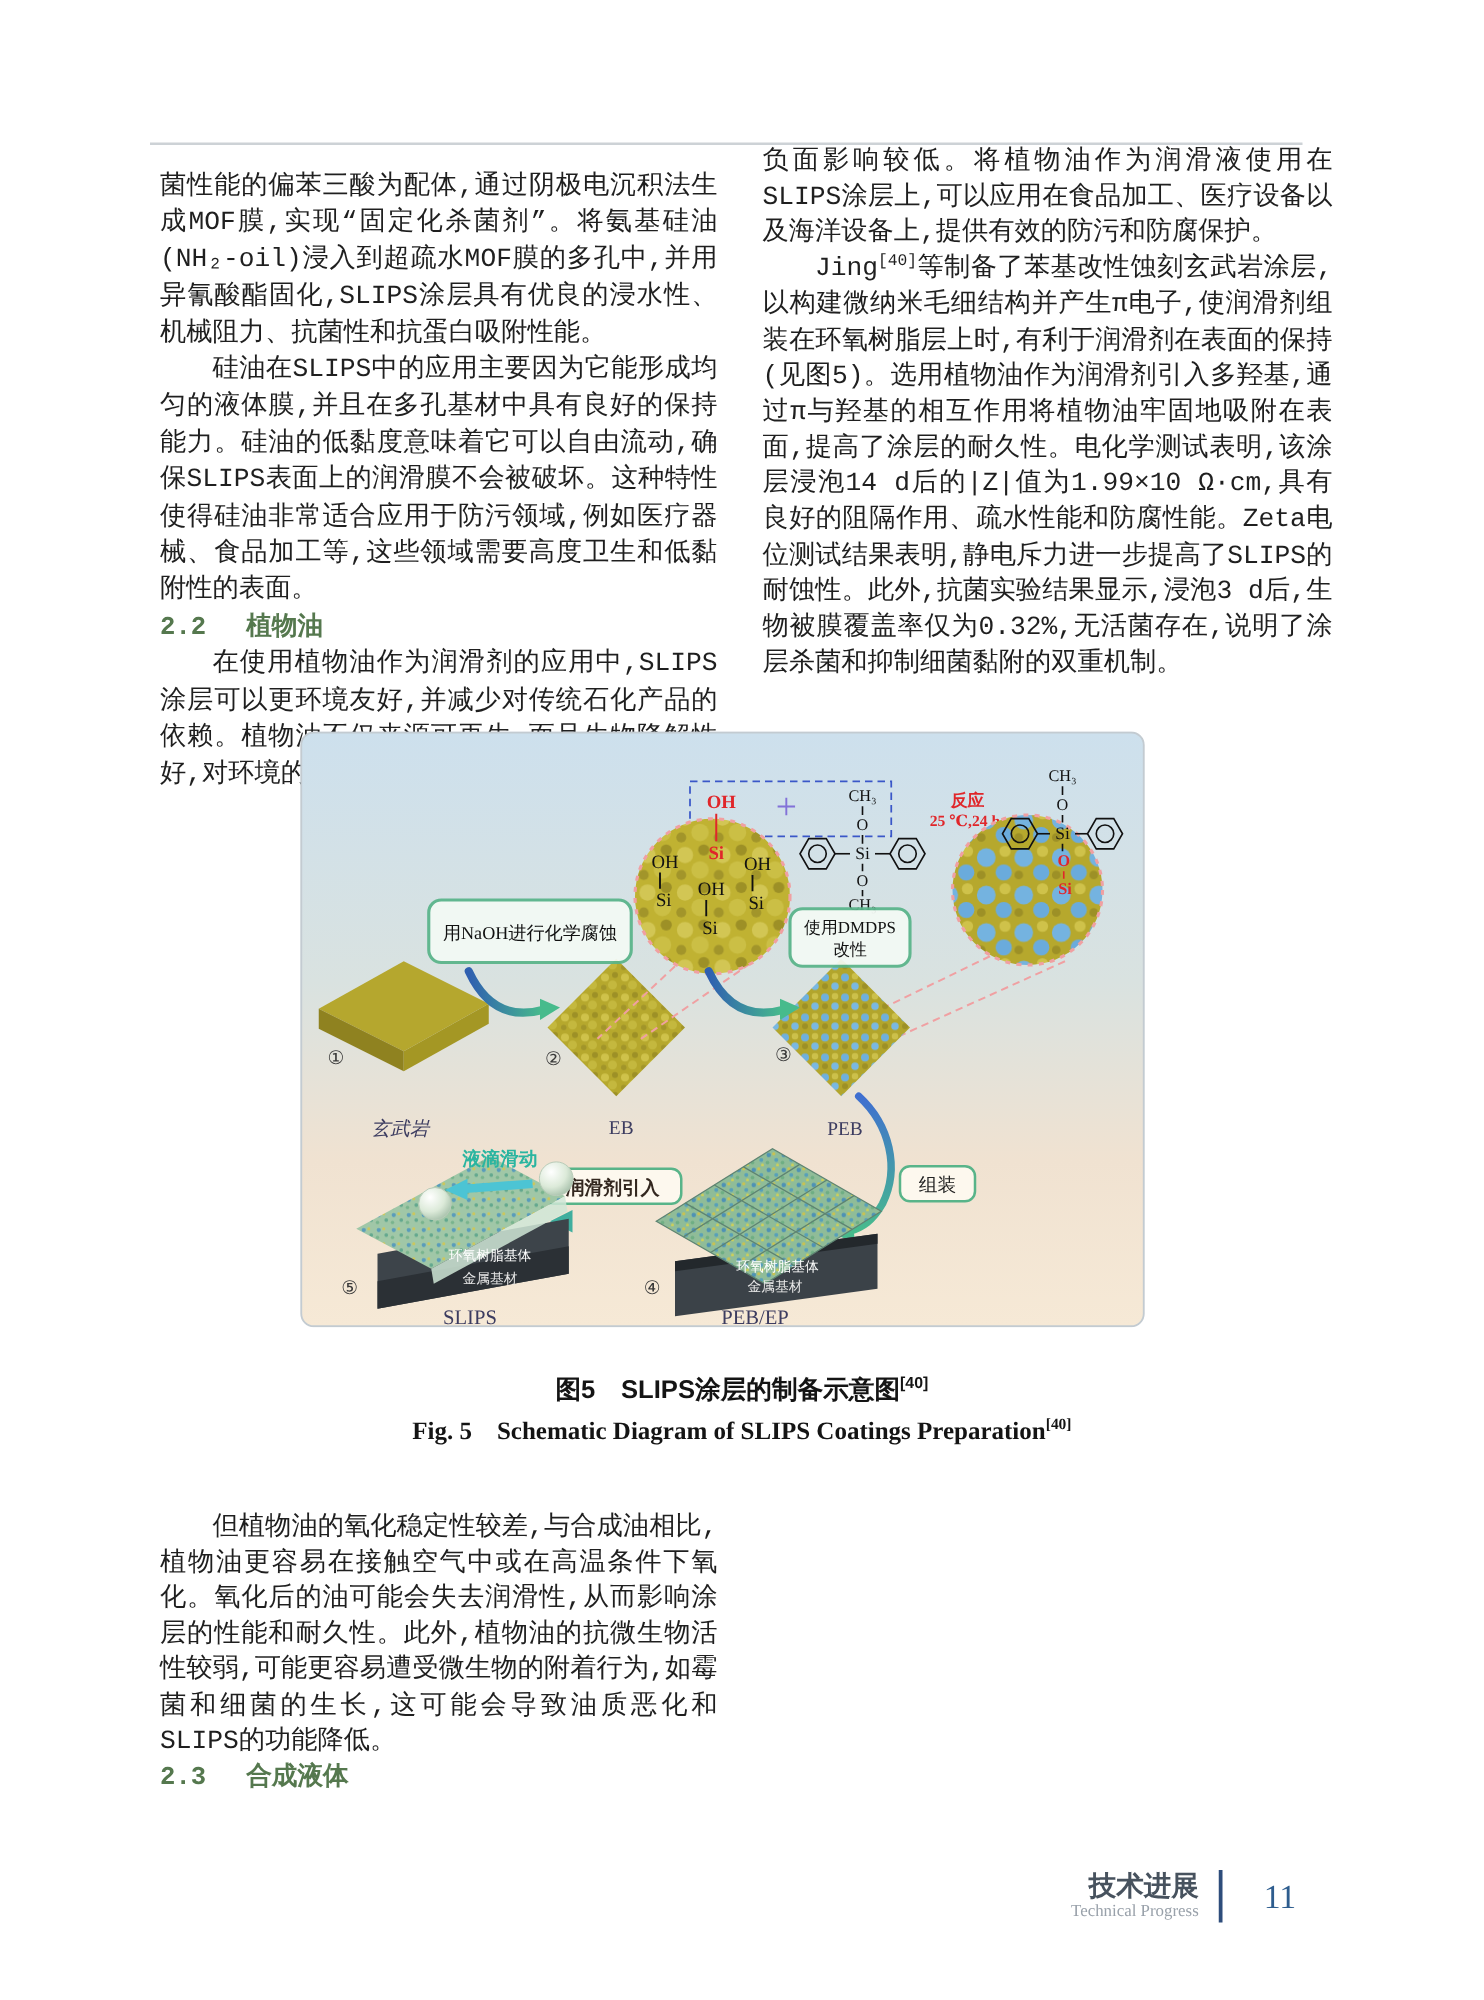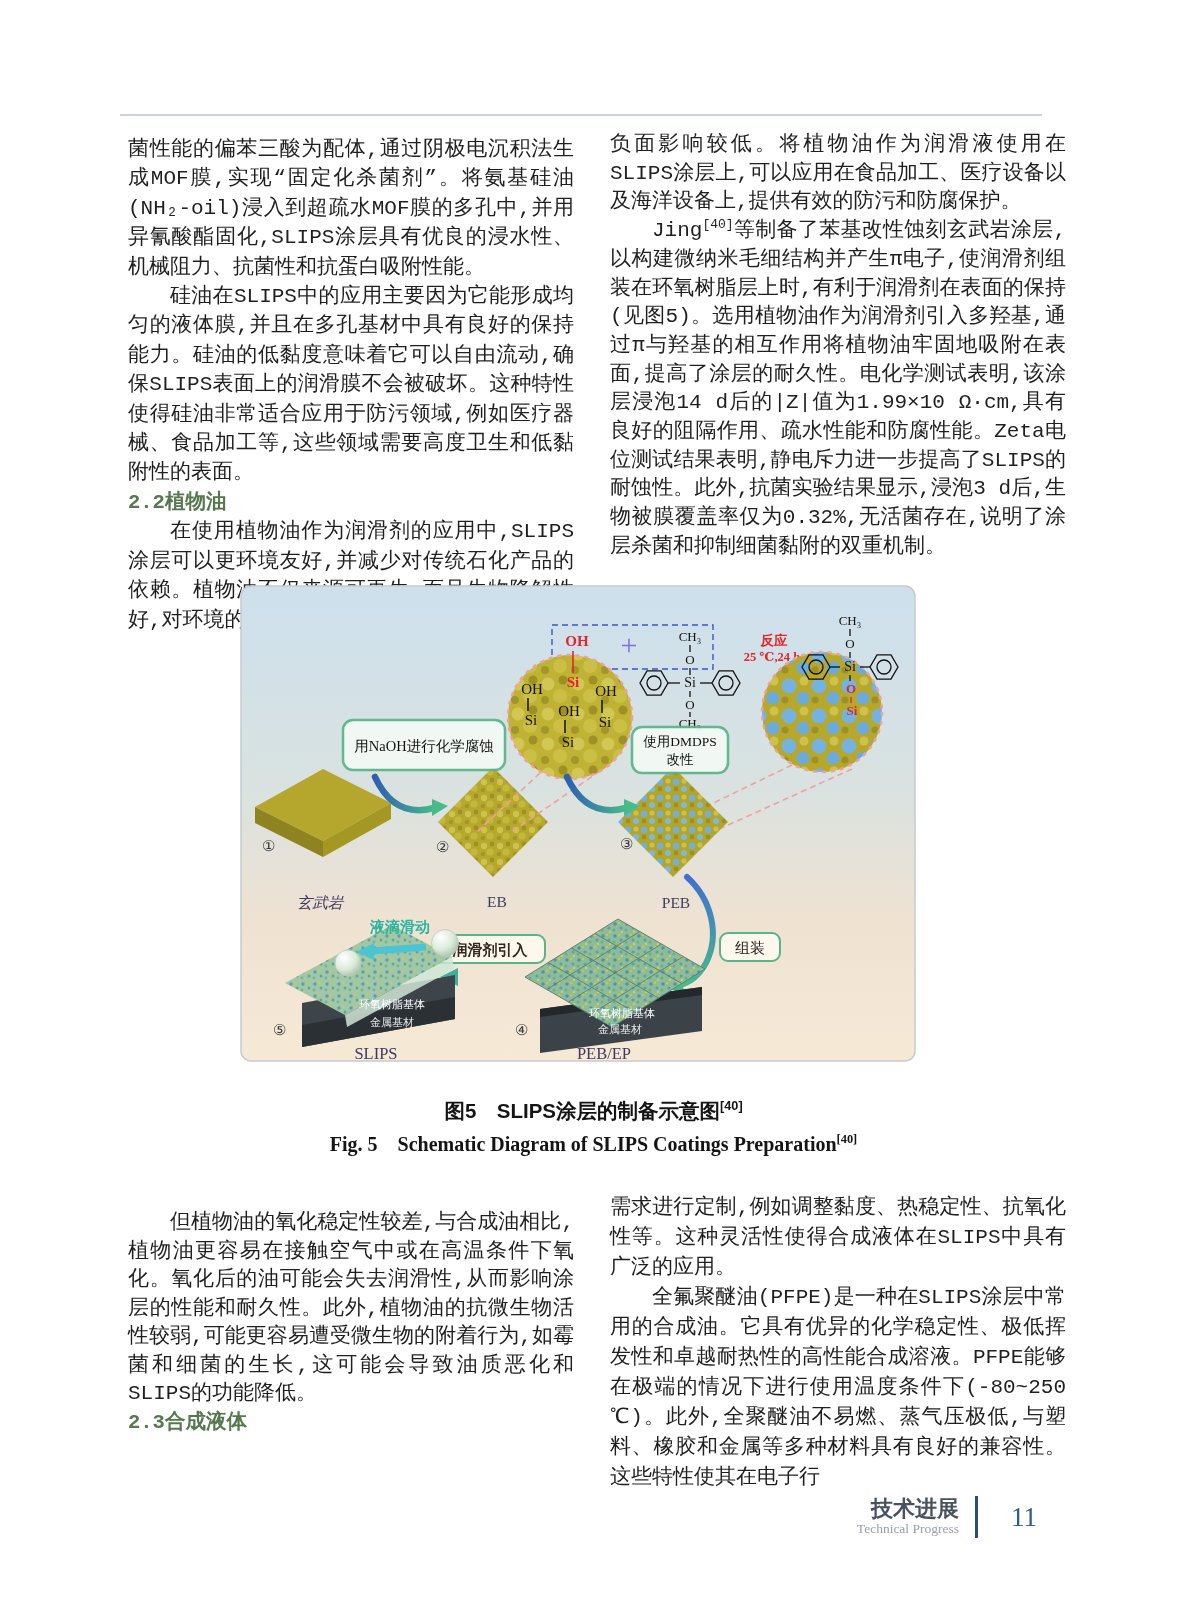--- a/index.html
+++ b/index.html
@@ -7,26 +7,26 @@
         font-family:"Liberation Serif","DejaVu Serif",serif;color:#222;}
   
   .running-title{position:absolute;top:86px;left:120px;width:922px;text-align:right;
         font-size:17.5px;color:#919faa;letter-spacing:.5px;}
   .header-rule{position:absolute;top:114px;left:120px;width:922px;height:2px;background:#cdd2d6;}
   
   .col{position:absolute;text-align:justify;font-size:21px;color:#1f1f1f;}
   .col p{margin:0;padding:0;font-family:Liberation Mono, monospace;}
   .indent{text-indent:2em;}
   .col-lt{left:128px;top:135px;width:446px;line-height:29.4px;}
-  .col-rt{left:610px;top:131px;width:456px;line-height:28.7px;}
+  .col-rt{left:610px;top:116px;width:456px;line-height:28.7px;}
   .col-lb{left:128px;top:1209px;width:446px;line-height:28.5px;}
   .col-rb{left:610px;top:1193px;width:456px;line-height:30px;}
   .sec-head{font-family:"Liberation Sans","DejaVu Sans",sans-serif;font-weight:bold;
         color:#55784e;font-size:20.5px;text-indent:0;}
-  .sec-head .num{margin-right:0;}
+  .sec-head .num{margin-right:32px;}
   sup{font-size:.62em;line-height:0;}
   
   .figure-wrap{position:absolute;left:240px;top:585px;width:676px;height:477px;}
   .caption-zh{position:absolute;top:1097px;left:0;width:1187px;text-align:center;
         font-family:"Liberation Sans","DejaVu Sans",sans-serif;font-weight:bold;font-size:20.5px;color:#141414;}
   .caption-en{position:absolute;top:1131px;left:0;width:1187px;text-align:center;
         font-weight:bold;font-size:20px;color:#141414;}
   
   .footer{position:absolute;top:1496px;right:150px;display:flex;align-items:center;gap:16px;}
   .footer-txt{text-align:right;}
@@ -293,24 +293,20 @@
   </div>
 
   <div class="caption-zh"><span>图5　SLIPS涂层的制备示意图</span><sup>[40]</sup></div>
   <div class="caption-en"><span>Fig. 5　Schematic Diagram of SLIPS Coatings Preparation</span><sup>[40]</sup></div>
 
   <div class="col col-lb">
     <p class="indent">但植物油的氧化稳定性较差,与合成油相比,植物油更容易在接触空气中或在高温条件下氧化。氧化后的油可能会失去润滑性,从而影响涂层的性能和耐久性。此外,植物油的抗微生物活性较弱,可能更容易遭受微生物的附着行为,如霉菌和细菌的生长,这可能会导致油质恶化和SLIPS的功能降低。</p>
     <p class="sec-head"><span class="num">2.3</span><span>合成液体</span></p>
   </div>
 
-  <div class="col col-rb">
-    <p>需求进行定制,例如调整黏度、热稳定性、抗氧化性等。这种灵活性使得合成液体在SLIPS中具有广泛的应用。</p>
-    <p class="indent">全氟聚醚油(PFPE)是一种在SLIPS涂层中常用的合成油。它具有优异的化学稳定性、极低挥发性和卓越耐热性的高性能合成溶液。PFPE能够在极端的情况下进行使用温度条件下(-80~250 ℃)。此外,全聚醚油不易燃、蒸气压极低,与塑料、橡胶和金属等多种材料具有良好的兼容性。这些特性使其在电子行</p>
-  </div>
 
   <div class="footer">
     <div class="footer-txt">
       <div class="footer-zh">技术进展</div>
       <div class="footer-en">Technical Progress</div>
     </div>
     <div class="footer-bar"></div>
     <div class="footer-page">11</div>
   </div>
 

